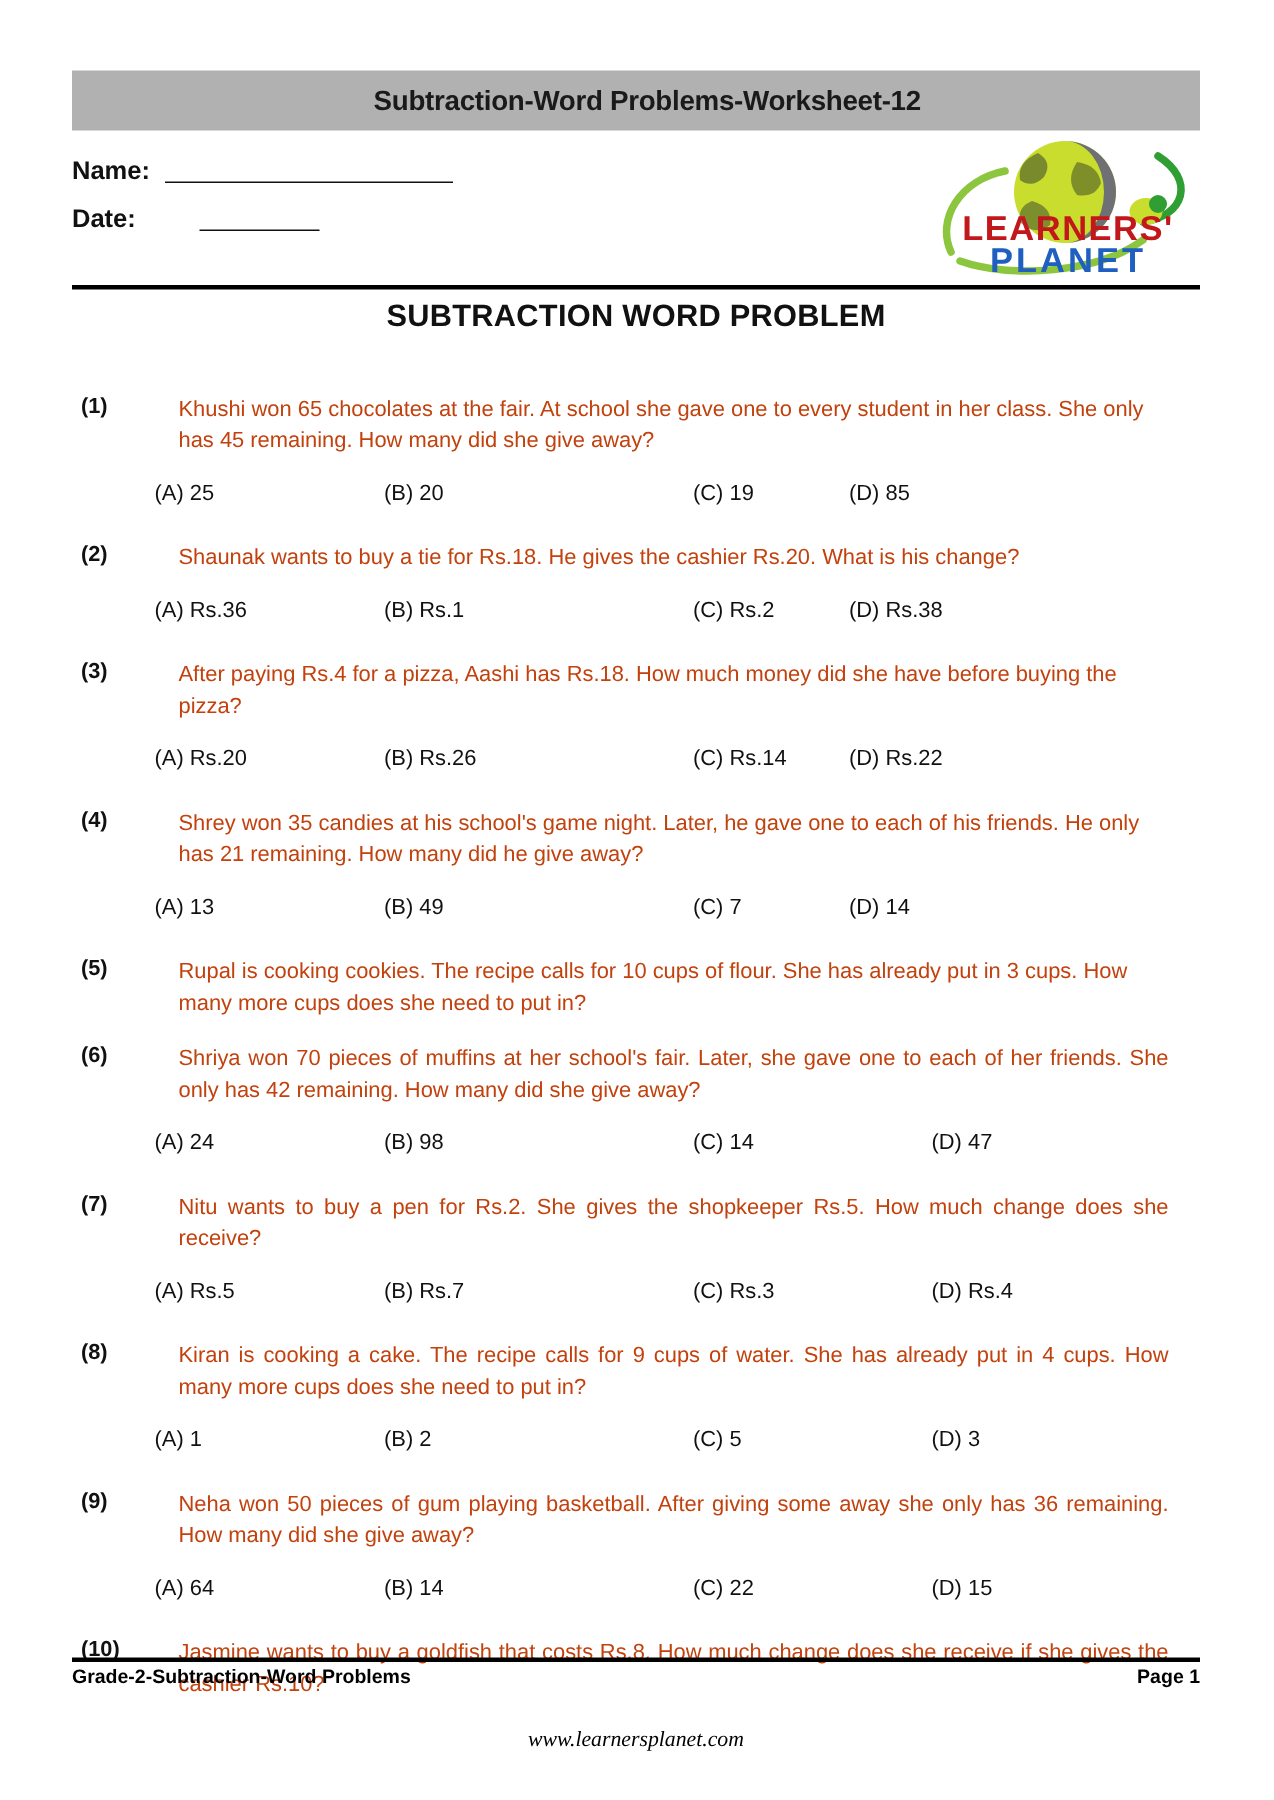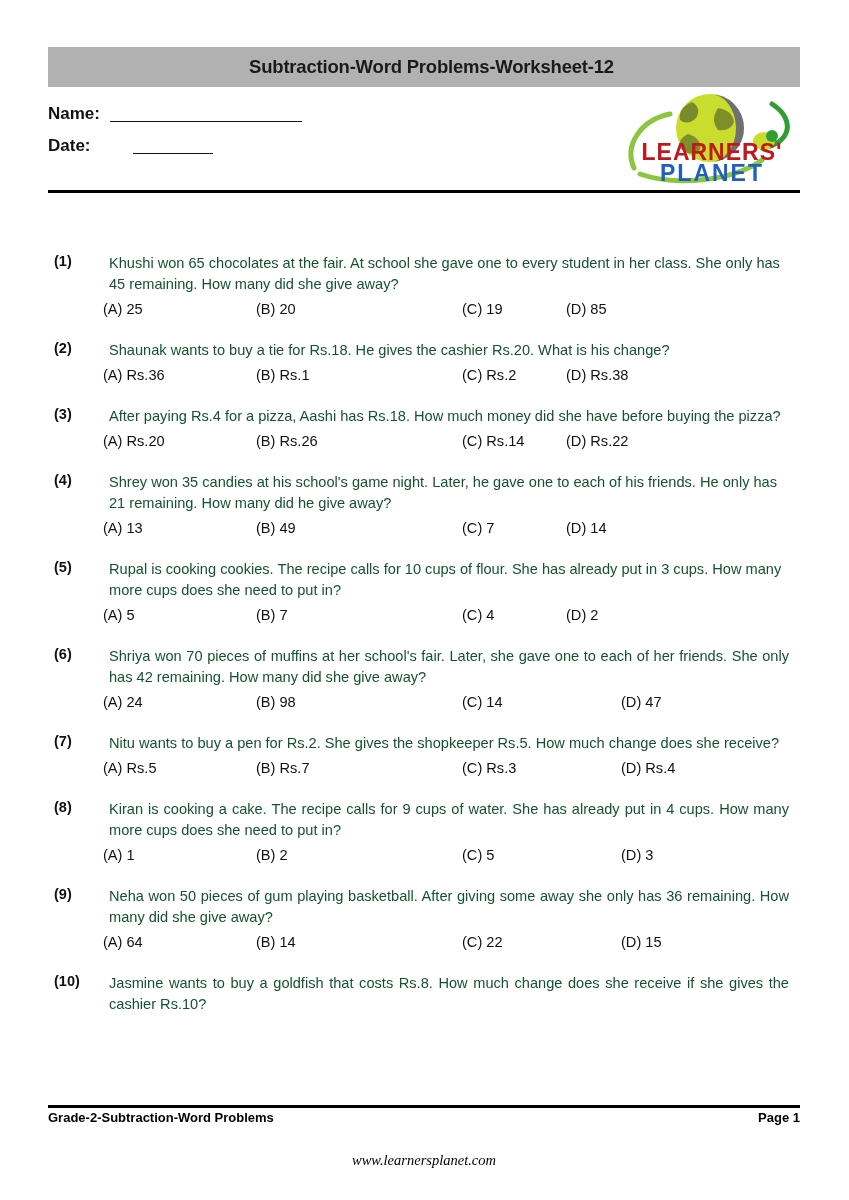--- a/index.html
+++ b/index.html
@@ -126,24 +126,24 @@
     position: absolute;
     left: 6px;
     top: 0;
     font-size: 14.5px;
     font-weight: bold;
     color: #111;
   }
   .q-text {
     font-size: 14.6px;
     line-height: 1.44;
-    color: #14532d;
+    color: #c2410c;
     text-align: justify;
     text-justify: inter-word;
-    margin: 6px;
+    margin: 16px;
     padding-right: 8px;
   }
   .q-text.nojustify { text-align: left; }
   .options {
     position: relative;
     height: 25px;
     margin-top: 1px;
     font-size: 14.6px;
     color: #111;
   }
@@ -226,20 +226,21 @@
         <ellipse cx="142" cy="55" rx="11" ry="9" fill="#c9dd2e"></ellipse>
         <circle cx="150" cy="50" r="6" fill="#2f9e33"></circle>
 
         <text x="90" y="74" text-anchor="middle" font-family="'Liberation Sans', sans-serif" font-size="23" font-weight="bold" fill="#c2181b" letter-spacing="1">LEARNERS'</text>
         <text x="90" y="95" text-anchor="middle" font-family="'Liberation Sans', sans-serif" font-size="23" font-weight="bold" fill="#1f5fbf" letter-spacing="2">PLANET</text>
       </svg>
     </div>
 
     <div class="rule-top"></div>
 
+    <div class="doc-title">SUBTRACTION WORD PROBLEM</div>
 
     <div class="questions">
         <div class="q">
           <div class="q-num">(1)</div>
           <p class="q-text nojustify">Khushi won 65 chocolates at the fair. At school she gave one to every student in her class. She only has 45 remaining. How many did she give away?</p>
           <div class="options">
             <span class="opt a">(A) 25</span>
             <span class="opt b">(B) 20</span>
             <span class="opt c">(C) 19</span>
             <span class="opt d">(D) 85</span>
@@ -271,26 +272,20 @@
           <div class="options">
             <span class="opt a">(A) 13</span>
             <span class="opt b">(B) 49</span>
             <span class="opt c">(C) 7</span>
             <span class="opt d">(D) 14</span>
           </div>
         </div>
         <div class="q">
           <div class="q-num">(5)</div>
           <p class="q-text nojustify">Rupal is cooking cookies. The recipe calls for 10 cups of flour. She has already put in 3 cups. How many more cups does she need to put in?</p>
-          <div class="options">
-            <span class="opt a">(A) 5</span>
-            <span class="opt b">(B) 7</span>
-            <span class="opt c">(C) 4</span>
-            <span class="opt d">(D) 2</span>
-          </div>
         </div>
         <div class="q">
           <div class="q-num">(6)</div>
           <p class="q-text">Shriya won 70 pieces of muffins at her school's fair. Later, she gave one to each of her friends. She only has 42 remaining. How many did she give away?</p>
           <div class="options wide">
             <span class="opt a">(A) 24</span>
             <span class="opt b">(B) 98</span>
             <span class="opt c">(C) 14</span>
             <span class="opt d">(D) 47</span>
           </div>

